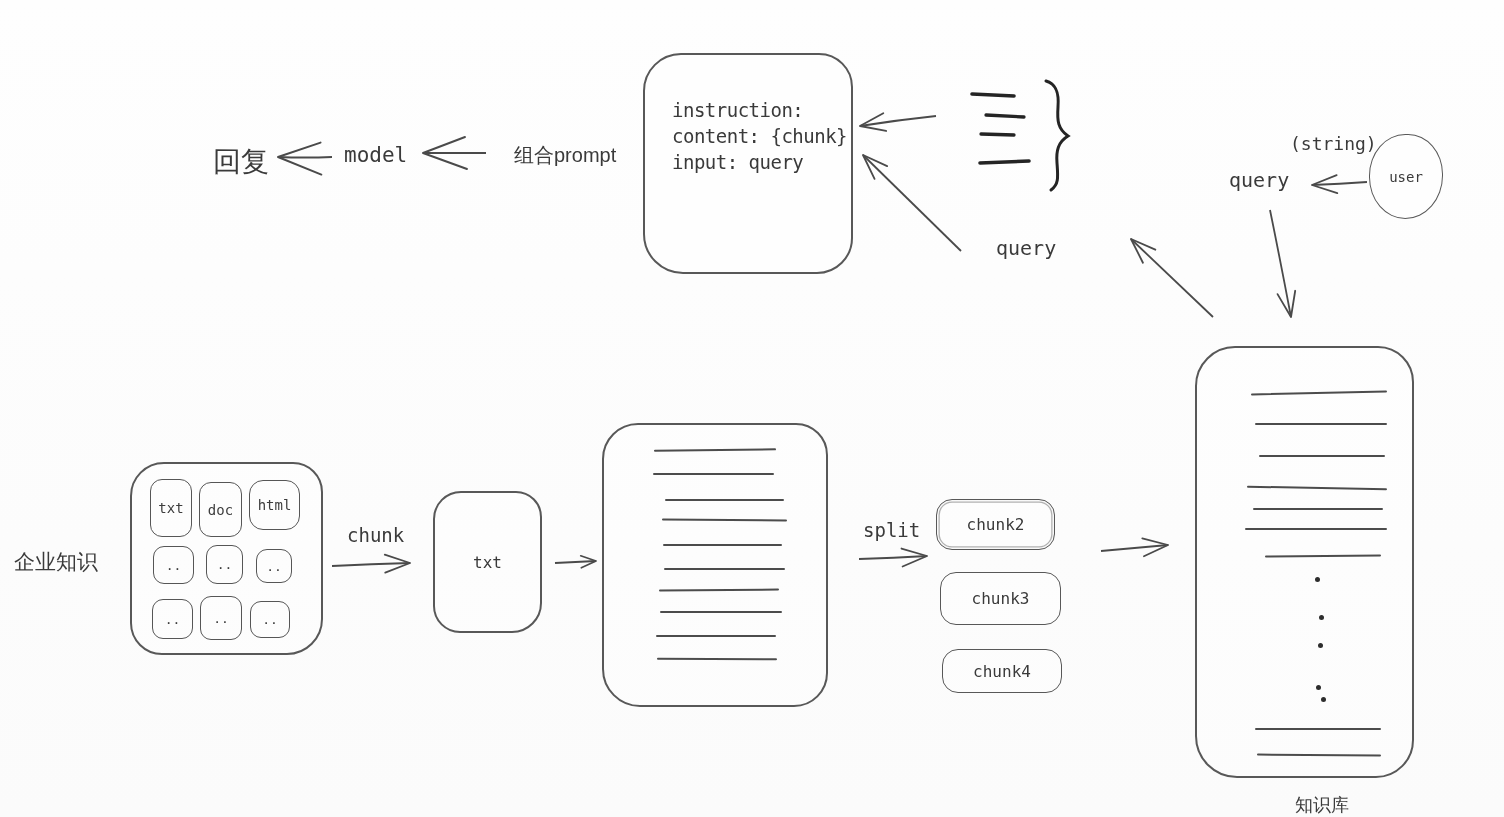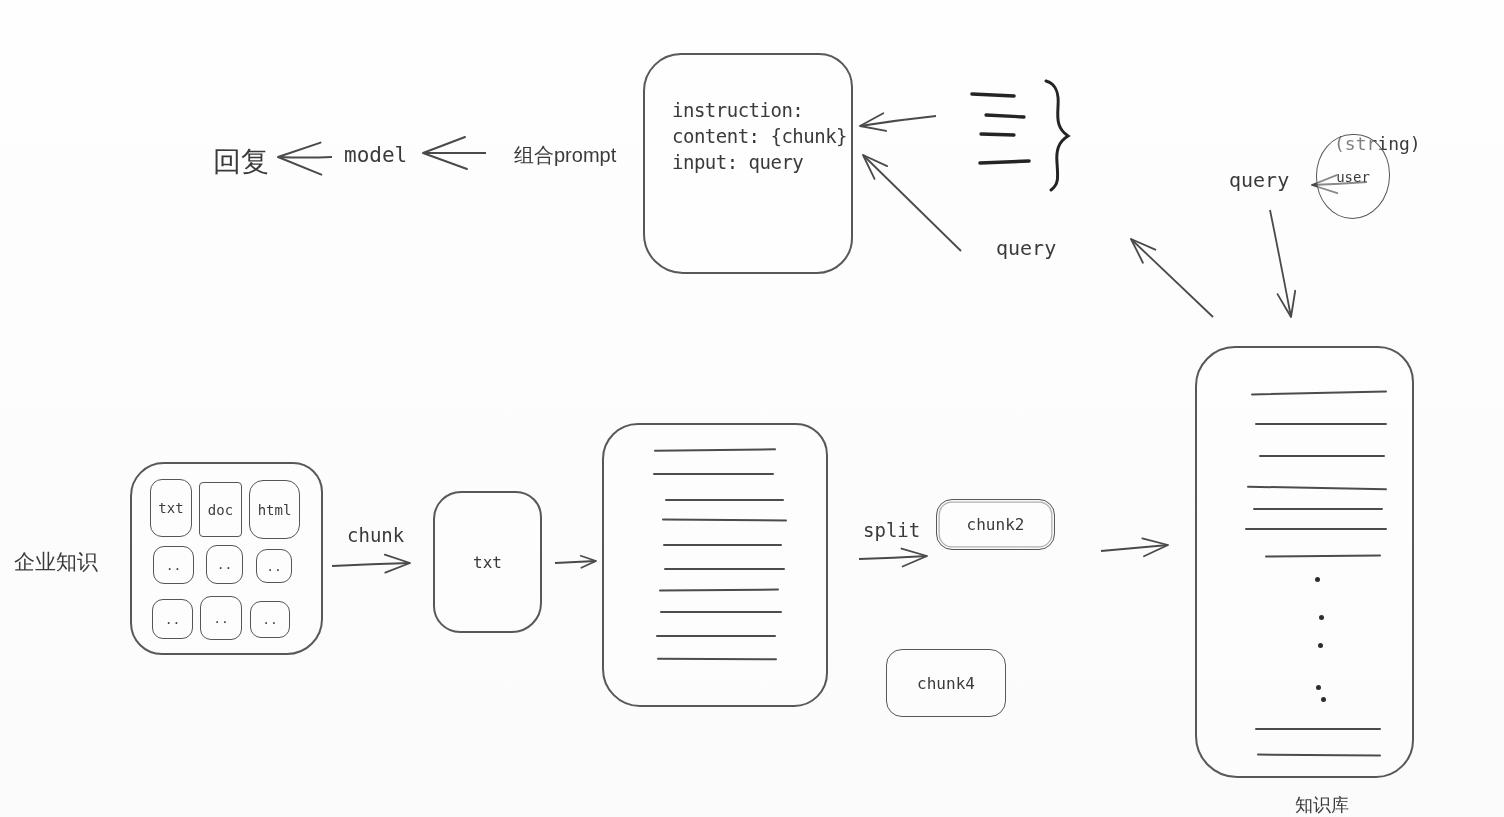--- a/index.html
+++ b/index.html
@@ -74,36 +74,36 @@
   <div class="box" style="left:643px; top:53px; width:210px; height:221px; border-radius:38px 34px 36px 40px; border-width:2px;">
     <div class="promptlines">
       <div>instruction:</div>
       <div>content: {chunk}</div>
       <div>input: query</div>
     </div>
   </div>
 
   <div class="lbl mono" style="left:996px; top:236px; font-size:20px;">query</div>
 
-  <div class="lbl mono" style="left:1290px; top:133px; font-size:18px;margin-left:44px;">(string)</div>
+  <div class="lbl mono" style="left:1290px; top:133px; font-size:18px;">(string)</div>
   <div class="lbl mono" style="left:1229px; top:168px; font-size:20px;">query</div>
-  <div class="box" style="left:1316px; top:134px; width:74px; height:85px; border-radius:50% 48% 52% 50%;">
+  <div class="box" style="left:1369px; top:134px; width:74px; height:85px; border-radius:50% 48% 52% 50%;">
     <div class="lbl mono" style="left:50%; top:50%; transform:translate(-50%,-50%); font-size:14px; position:absolute;">user</div>
   </div>
 
   <div class="lbl cjk" style="left:14px; top:548px; font-size:21px;">企业知识</div>
 
   <div class="box" style="left:130px; top:462px; width:193px; height:193px; border-radius:34px 30px 36px 32px; border-width:2px;">
     <div class="cell" style="left:18px;  top:15px;  width:42px; height:58px; border-radius:12px;">
         <span>txt</span>
       </div>
-    <div class="cell" style="left:67px;  top:18px;  width:43px; height:55px; border-radius:4px;text-align:right;">
+    <div class="cell" style="left:67px;  top:18px;  width:43px; height:55px; border-radius:12px;text-align:right;">
         <span>doc</span>
       </div>
-    <div class="cell" style="left:117px; top:16px;  width:51px; height:59px; border-radius:14px;">
+    <div class="cell" style="left:117px; top:16px;  width:51px; height:50px; border-radius:14px;">
         <span>html</span>
       </div>
     <div class="cell" style="left:21px;  top:82px;  width:41px; height:38px; border-radius:11px; font-size:13px;">
         <span>..</span>
       </div>
     <div class="cell" style="left:74px;  top:81px;  width:37px; height:39px; border-radius:11px; font-size:13px;">
         <span>..</span>
       </div>
     <div class="cell" style="left:124px; top:85px;  width:36px; height:34px; border-radius:11px; font-size:13px;">
         <span>..</span>
@@ -136,21 +136,24 @@
     <div class="hline" style="left:56px; top:186px; width:122px;"></div>
     <div class="hline" style="left:52px; top:210px; width:120px;"></div>
     <div class="hline" style="left:53px; top:233px; width:120px; transform:rotate(0.3deg);"></div>
   </div>
 
   <div class="lbl mono" style="left:863px; top:519px; font-size:19px;text-align:center;">split</div>
 
   <div class="box chunkbox" style="left:936px; top:499px; width:119px; height:51px; border-radius:16px; box-shadow:0 0 0 1.5px rgba(255,255,255,0.9) inset, 0 0 0 2.8px rgba(86,86,86,0.45) inset;">
     <span>chunk2</span>
   </div>
-  <div class="box chunkbox" style="left:886px; top:649px; width:120px; height:68px; border-radius:16px;">
+  <div class="box chunkbox" style="left:940px; top:572px; width:121px; height:53px; border-radius:16px;">
+    <span>chunk3</span>
+  </div>
+  <div class="box chunkbox" style="left:942px; top:649px; width:120px; height:44px; border-radius:16px;">
     <span>chunk4</span>
   </div>
 
   <div class="box" style="left:1195px; top:346px; width:219px; height:432px; border-radius:40px 36px 38px 42px; border-width:2px;">
     <div class="hline" style="left:54px; top:44px;  width:136px; transform:rotate(-1.2deg);"></div>
     <div class="hline" style="left:58px; top:75px;  width:132px;"></div>
     <div class="hline" style="left:62px; top:107px; width:126px;"></div>
     <div class="hline" style="left:50px; top:139px; width:140px; transform:rotate(1.1deg);"></div>
     <div class="hline" style="left:56px; top:160px; width:130px;"></div>
     <div class="hline" style="left:48px; top:180px; width:142px;"></div>

